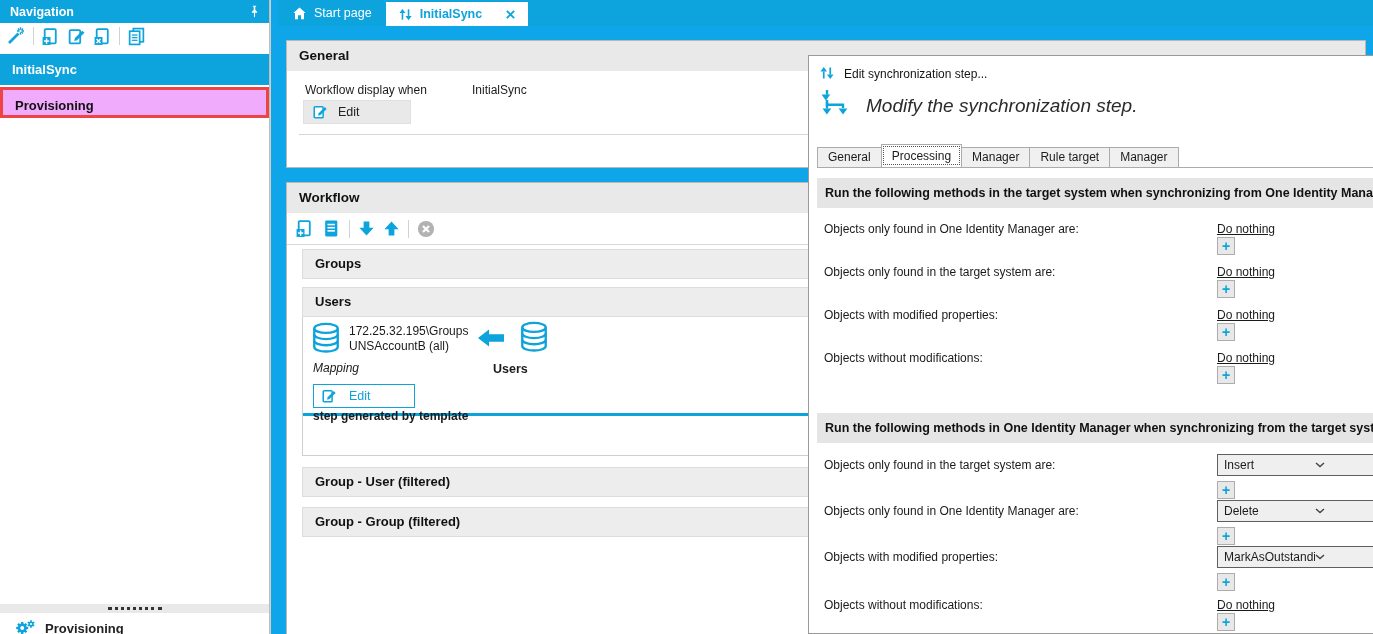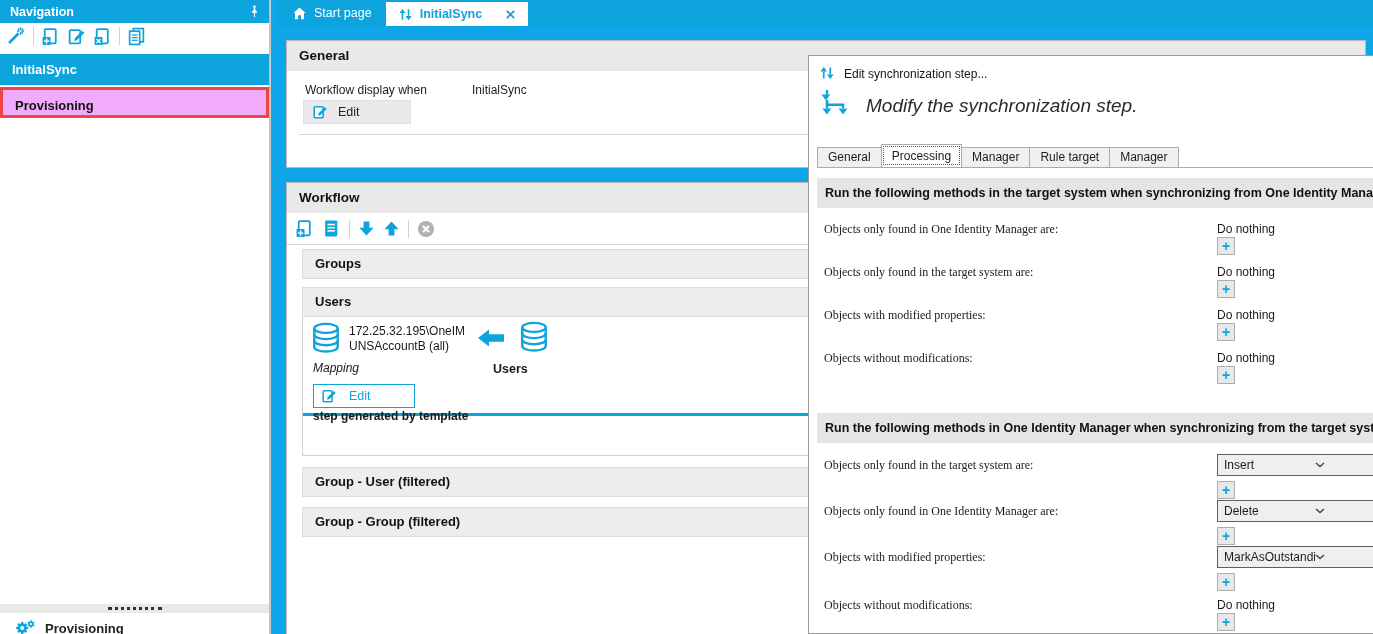--- a/index.html
+++ b/index.html
@@ -90,22 +90,22 @@
   .dtab { height:20px; line-height:19px; padding:0 10px; background:#f0f0f0;
     border:1px solid #ababab; border-bottom:none; margin-right:-1px; font-size:12px;
     color:#1b1b1b; cursor:default; }
   .dtab.active { height:23px; line-height:22px; background:#fff; position:relative;
     z-index:2; outline:1px dotted #555; outline-offset:-3px; }
   .sec-h { position:absolute; left:8px; right:7px; height:30px; background:#e5e5e5;
     font-size:12.5px; font-weight:bold; line-height:30px; padding-left:8px; color:#111;
     white-space:nowrap; overflow:hidden; }
   #sec1-h { top:122px; } #sec2-h { top:357px; }
   .prow { position:absolute; left:15px; right:10px; height:44px; }
-  .plabel { position:absolute; left:0; top:0; white-space:nowrap;font-family:Liberation Serif, serif; }
-  .pval { position:absolute; left:393px; top:0; white-space:nowrap; }
+  .plabel { position:absolute; left:0; top:0; white-space:nowrap; }
+  .pval { position:absolute; left:393px; top:0; white-space:nowrap;text-decoration:underline; }
   .plus { position:absolute; left:393px; top:15px; width:18px; height:18px;
     background:#e8e8e8; border:1px solid #adadad; color:#0da3dc; font-size:14px;
     font-weight:bold; line-height:15px; text-align:center; cursor:default; }
   .with-dd .plus { top:23px; }
   .combo { position:absolute; left:393px; top:-4px; width:196px; height:22px;
     background:#efefef; border:1px solid #5f5f5f; display:flex; align-items:center;
     padding:0 6px; cursor:default; }
   .combo span { flex:1; white-space:nowrap; overflow:hidden; }
 </style>
 </head>
@@ -342,21 +342,21 @@
     </div>
     <div class="band" id="band-groups">Groups</div>
     <div class="band" id="band-users">Users</div>
     <div id="users-box">
       <span class="ic" id="ub-db1">
           <svg width="30" height="32">
             <use href="#i-db"></use>
           </svg>
         </span>
       <div id="ub-src-text">
-        <div>172.25.32.195\OneIM</div>
+        <div>172.25.32.195\Groups</div>
         <div>UNSAccountB (all)</div>
       </div>
       <span class="ic" id="ub-arrow">
           <svg width="26" height="18">
             <use href="#i-arrowleft"></use>
           </svg>
         </span>
       <span class="ic" id="ub-db2">
           <svg width="30" height="32">
             <use href="#i-db"></use>

